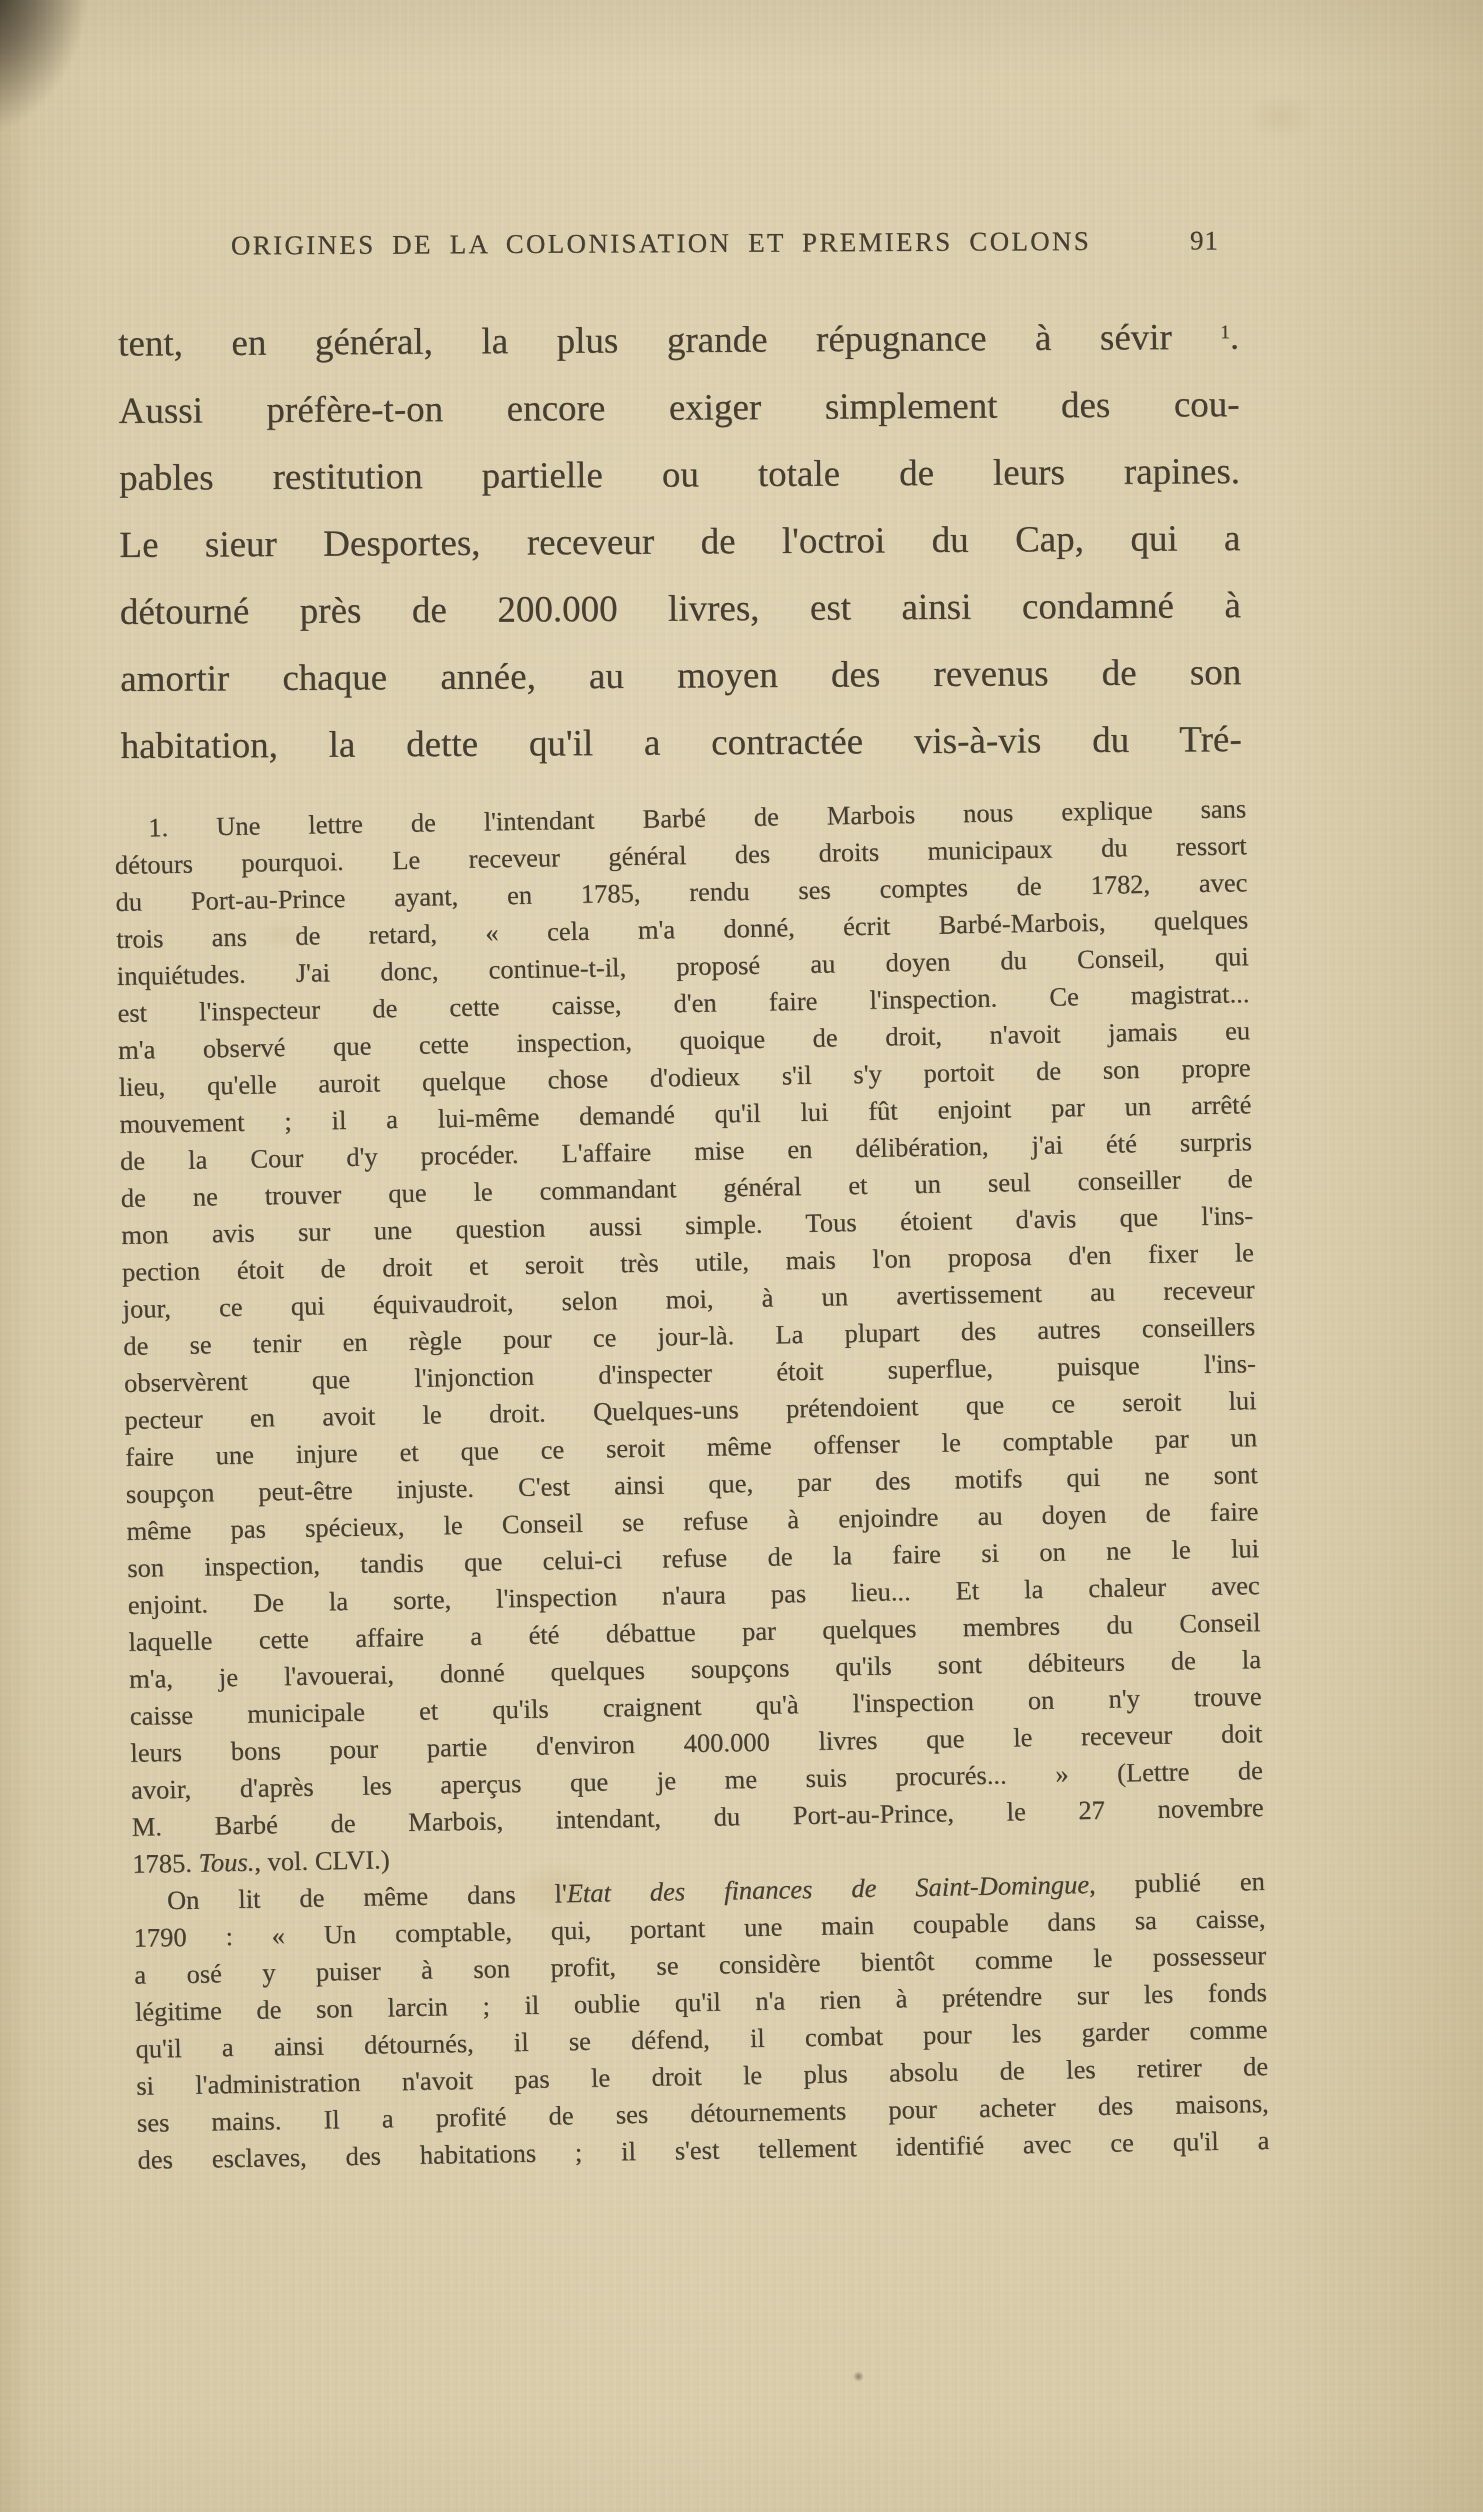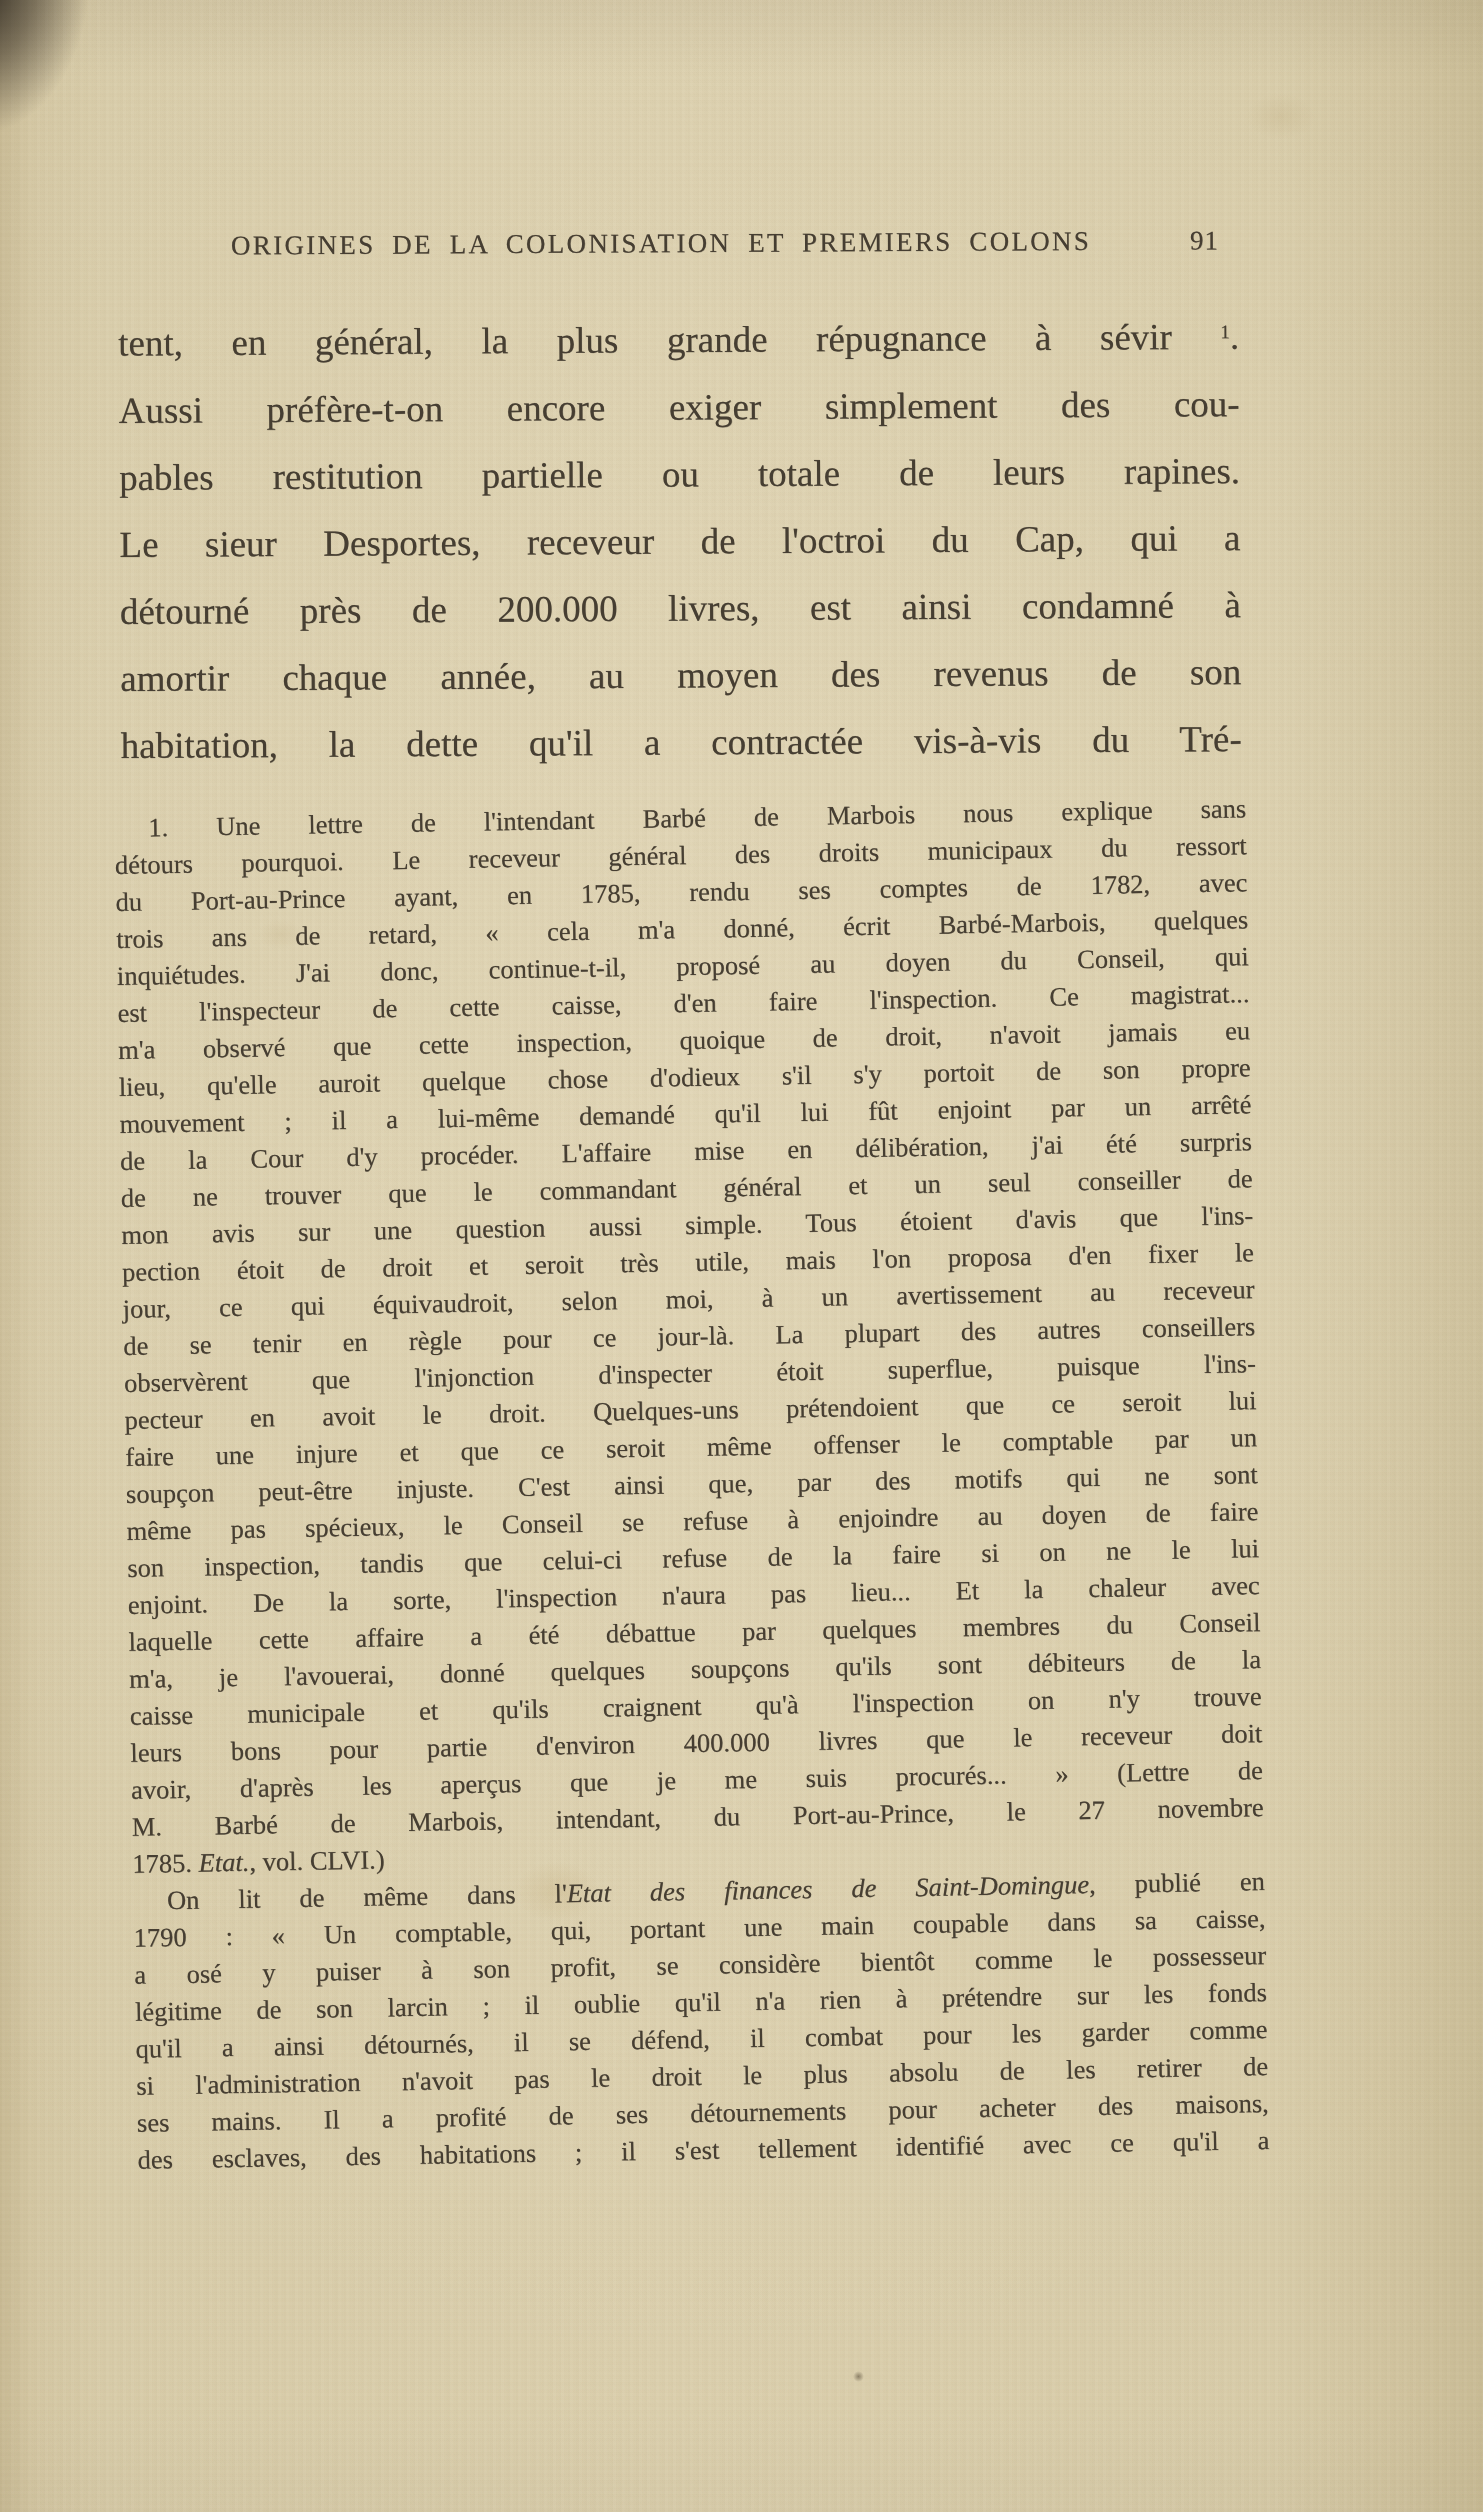--- a/index.html
+++ b/index.html
@@ -118,21 +118,21 @@
         <div class="line"><span>soupçon peut-être injuste. C'est ainsi que, par des motifs qui ne sont</span></div>
         <div class="line"><span>même pas spécieux, le Conseil se refuse à enjoindre au doyen de faire</span></div>
         <div class="line"><span>son inspection, tandis que celui-ci refuse de la faire si on ne le lui</span></div>
         <div class="line"><span>enjoint. De la sorte, l'inspection n'aura pas lieu... Et la chaleur avec</span></div>
         <div class="line"><span>laquelle cette affaire a été débattue par quelques membres du Conseil</span></div>
         <div class="line"><span>m'a, je l'avouerai, donné quelques soupçons qu'ils sont débiteurs de la</span></div>
         <div class="line"><span>caisse municipale et qu'ils craignent qu'à l'inspection on n'y trouve</span></div>
         <div class="line"><span>leurs bons pour partie d'environ 400.000 livres que le receveur doit</span></div>
         <div class="line"><span>avoir, d'après les aperçus que je me suis procurés... » (Lettre de</span></div>
         <div class="line"><span>M. Barbé de Marbois, intendant, du Port-au-Prince, le 27 novembre</span></div>
-        <div class="line short"><span>1785. </span><span class="it">Etat.</span><span>, vol. CLVI.)</span></div>
+        <div class="line short"><span>1785. </span><span class="it">Tous.</span><span>, vol. CLVI.)</span></div>
       </div>
       <div class="fn-para">
         <div class="line"><span>On lit de même dans l'</span><span class="it">Etat des finances de Saint-Domingue</span><span>, publié en</span></div>
         <div class="line"><span>1790 : « Un comptable, qui, portant une main coupable dans sa caisse,</span></div>
         <div class="line"><span>a osé y puiser à son profit, se considère bientôt comme le possesseur</span></div>
         <div class="line"><span>légitime de son larcin ; il oublie qu'il n'a rien à prétendre sur les fonds</span></div>
         <div class="line"><span>qu'il a ainsi détournés, il se défend, il combat pour les garder comme</span></div>
         <div class="line"><span>si l'administration n'avoit pas le droit le plus absolu de les retirer de</span></div>
         <div class="line"><span>ses mains. Il a profité de ses détournements pour acheter des maisons,</span></div>
         <div class="line"><span>des esclaves, des habitations ; il s'est tellement identifié avec ce qu'il a</span></div>

